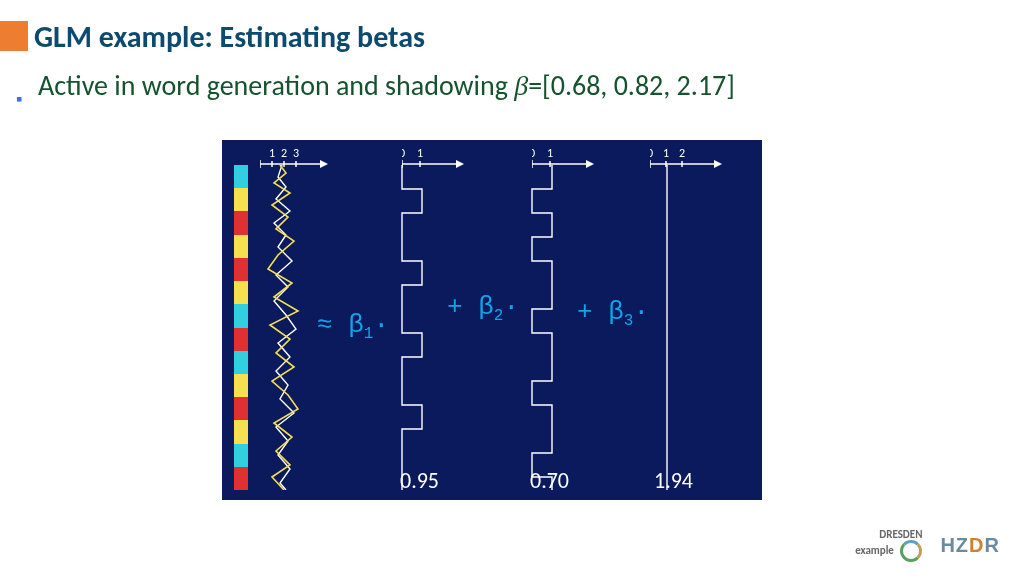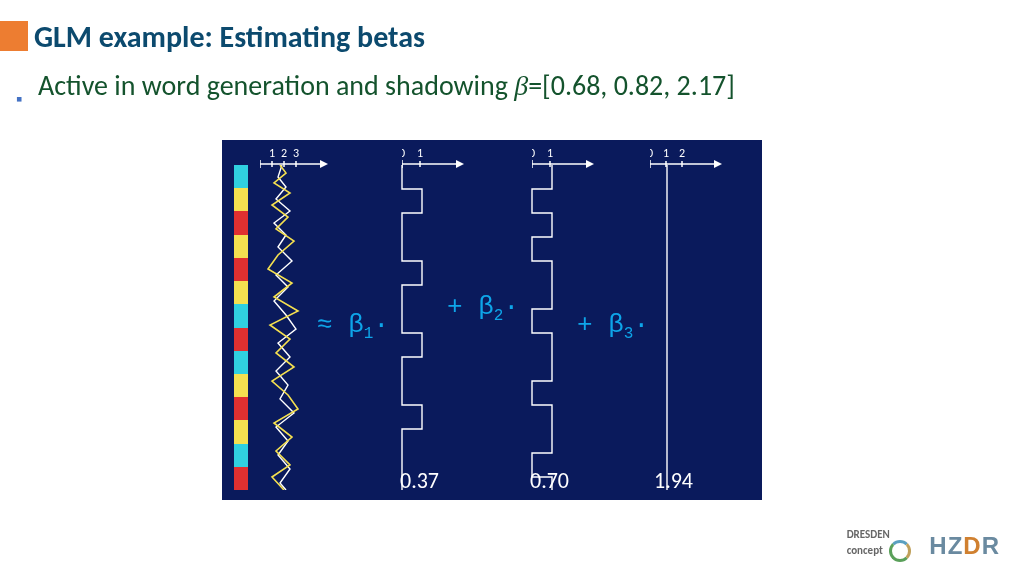--- a/index.html
+++ b/index.html
@@ -102,34 +102,35 @@
     bottom: 14px;
     right: 24px;
     display: flex;
     align-items: center;
     gap: 18px;
   }
   .logo-dc {
     font-size: 11px;
     color: #666;
     font-weight: 700;
+    text-align: right;
     line-height: 1;
   }
   .logo-dc .ring {
     display: inline-block;
     width: 22px; height: 22px;
     border: 3px solid #5aa05a;
     border-top-color: #5aa0c0;
     border-right-color: #c0a05a;
     border-radius: 50%;
     vertical-align: middle;
     margin-left: 4px;
   }
   .logo-hzdr {
-    font-size: 24px;
+    font-size: 20px;
     font-weight: 900;
     font-family: Arial, sans-serif;
     letter-spacing: 1px;
     color: #6a8aa0;
   }
   .logo-hzdr .d { color: #d08030; }
 </style>
 </head>
 <body>
 
@@ -215,28 +216,28 @@
   <svg class="trace-wave" style="left:305px;top:25px" width="40" height="325">
     <path d="M25 0 L25 24 L5 24 L5 48 L25 48 L25 72 L5 72 L5 96 L25 96 L25 144 L5 144 L5 168 L25 168 L25 216 L5 216 L5 240 L25 240 L25 288 L5 288 L5 312 L25 312 L25 325"></path>
   </svg>
 
   <svg class="trace-wave" style="left:440px;top:25px" width="10" height="325">
     <path d="M5 0 L5 325"></path>
   </svg>
 
   <div class="beta-lab" style="left:95px;top:170px">≈ β<sub>1</sub>·</div>
   <div class="beta-lab" style="left:225px;top:152px">+ β<sub>2</sub>·</div>
-  <div class="beta-lab" style="left:355px;top:170px">+ β<sub>3</sub>·</div>
-
-  <div class="val-lab" style="left:178px">0.37</div>
+  <div class="beta-lab" style="left:355px;top:157px">+ β<sub>3</sub>·</div>
+
+  <div class="val-lab" style="left:178px">0.95</div>
   <div class="val-lab" style="left:308px">0.70</div>
   <div class="val-lab" style="left:432px">1.94</div>
 </div>
 
 <div class="logos">
   <span class="logo-dc">
-    <span>DRESDEN</span><br><span>concept</span>
+    <span>DRESDEN</span><br><span>example</span>
     <span class="ring"></span>
   </span>
   <span class="logo-hzdr">
     HZ<span class="d">D</span>R
   </span>
 </div>
 
 </body></html>

